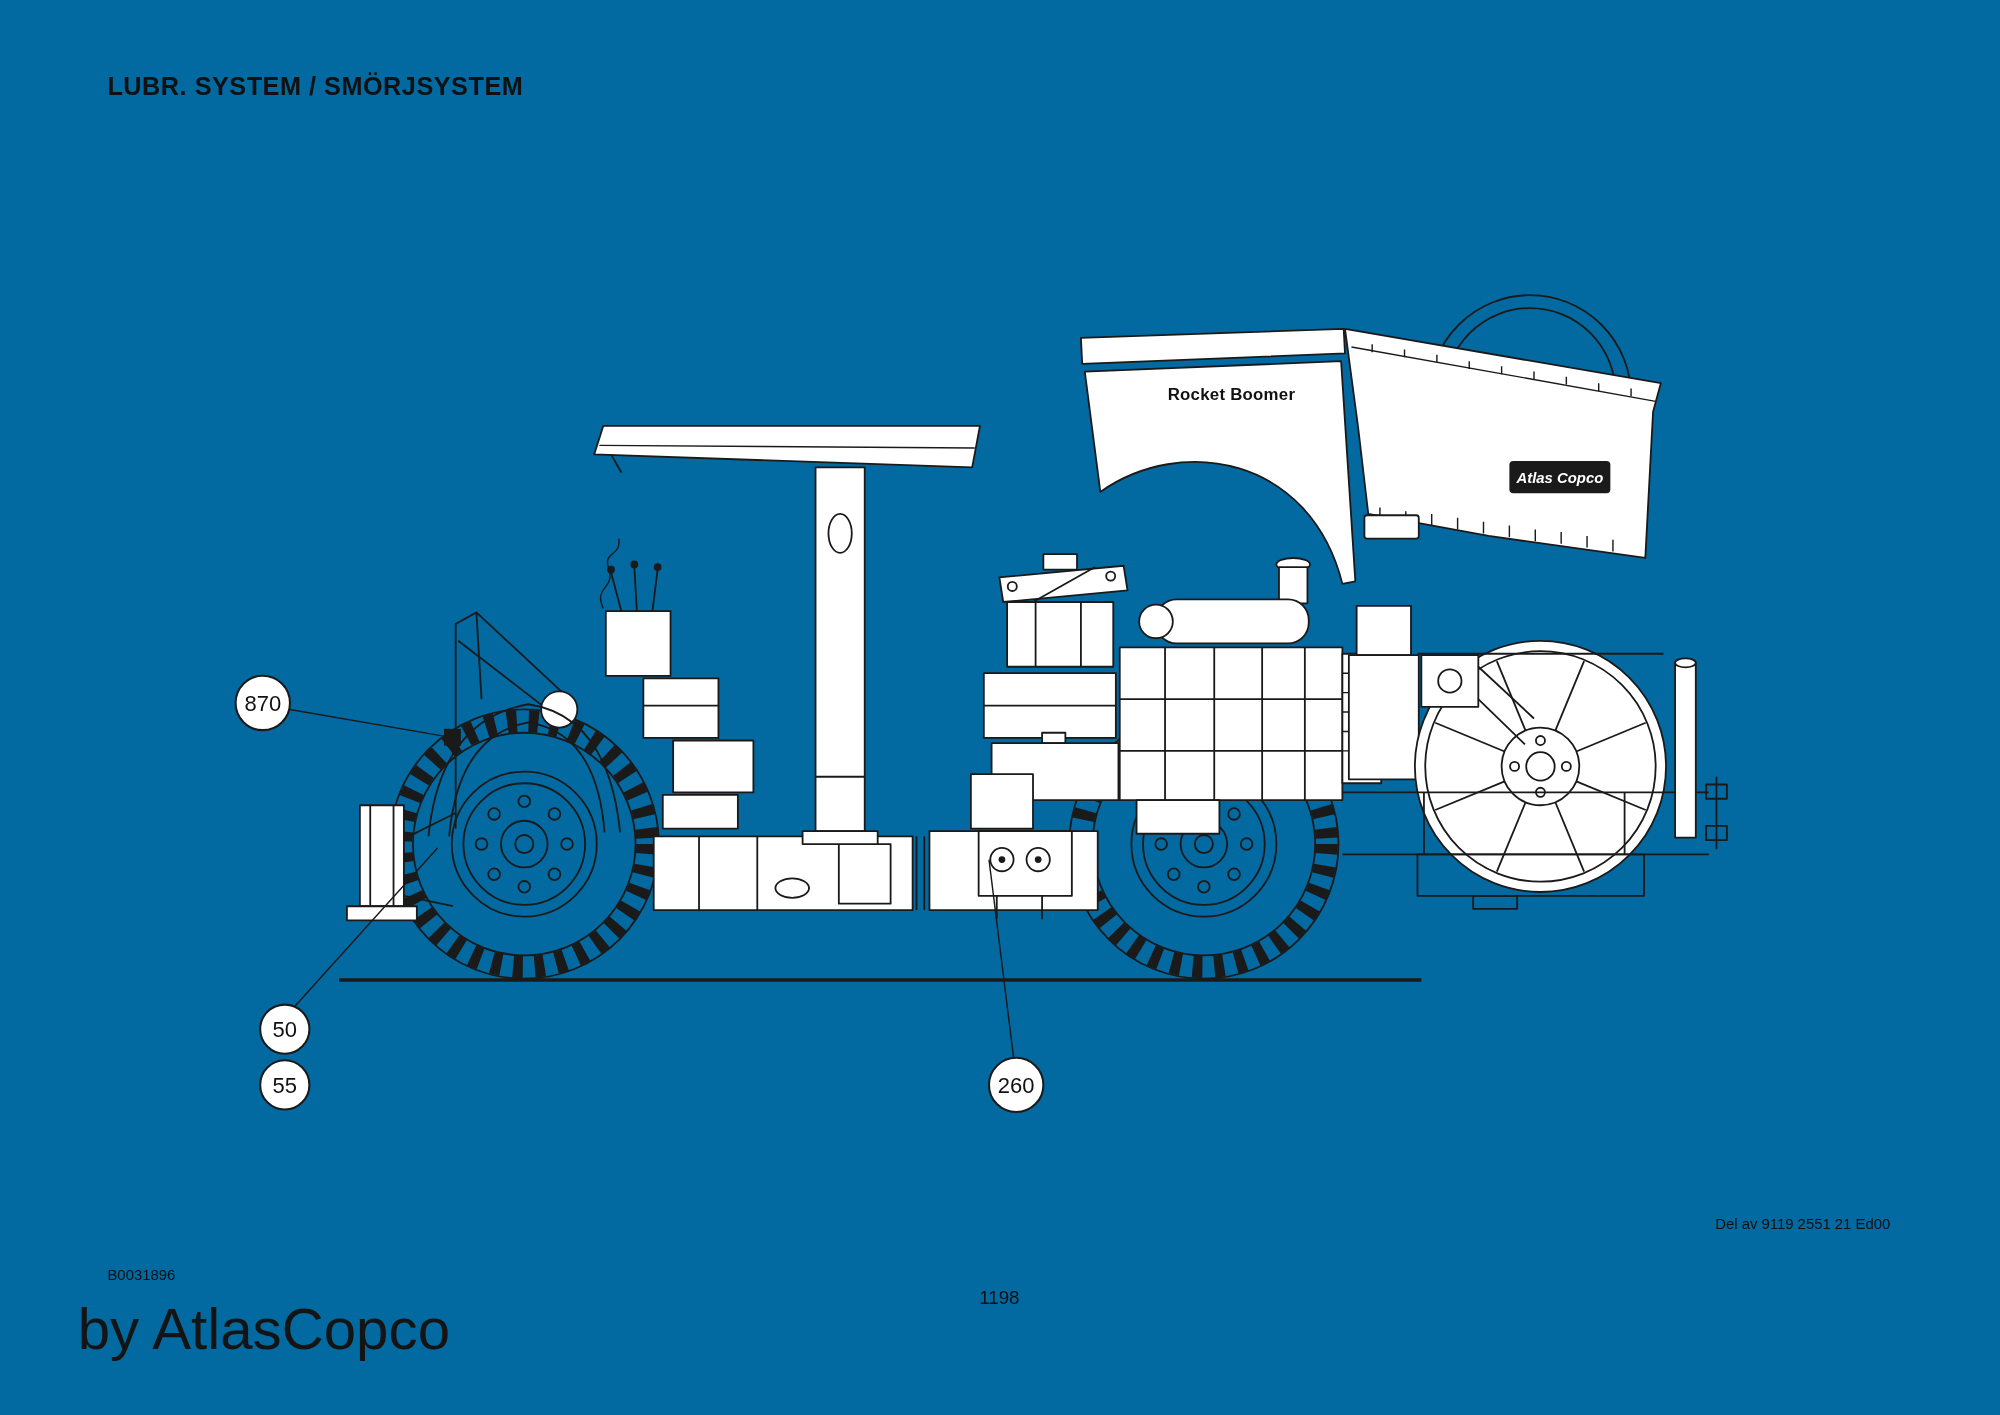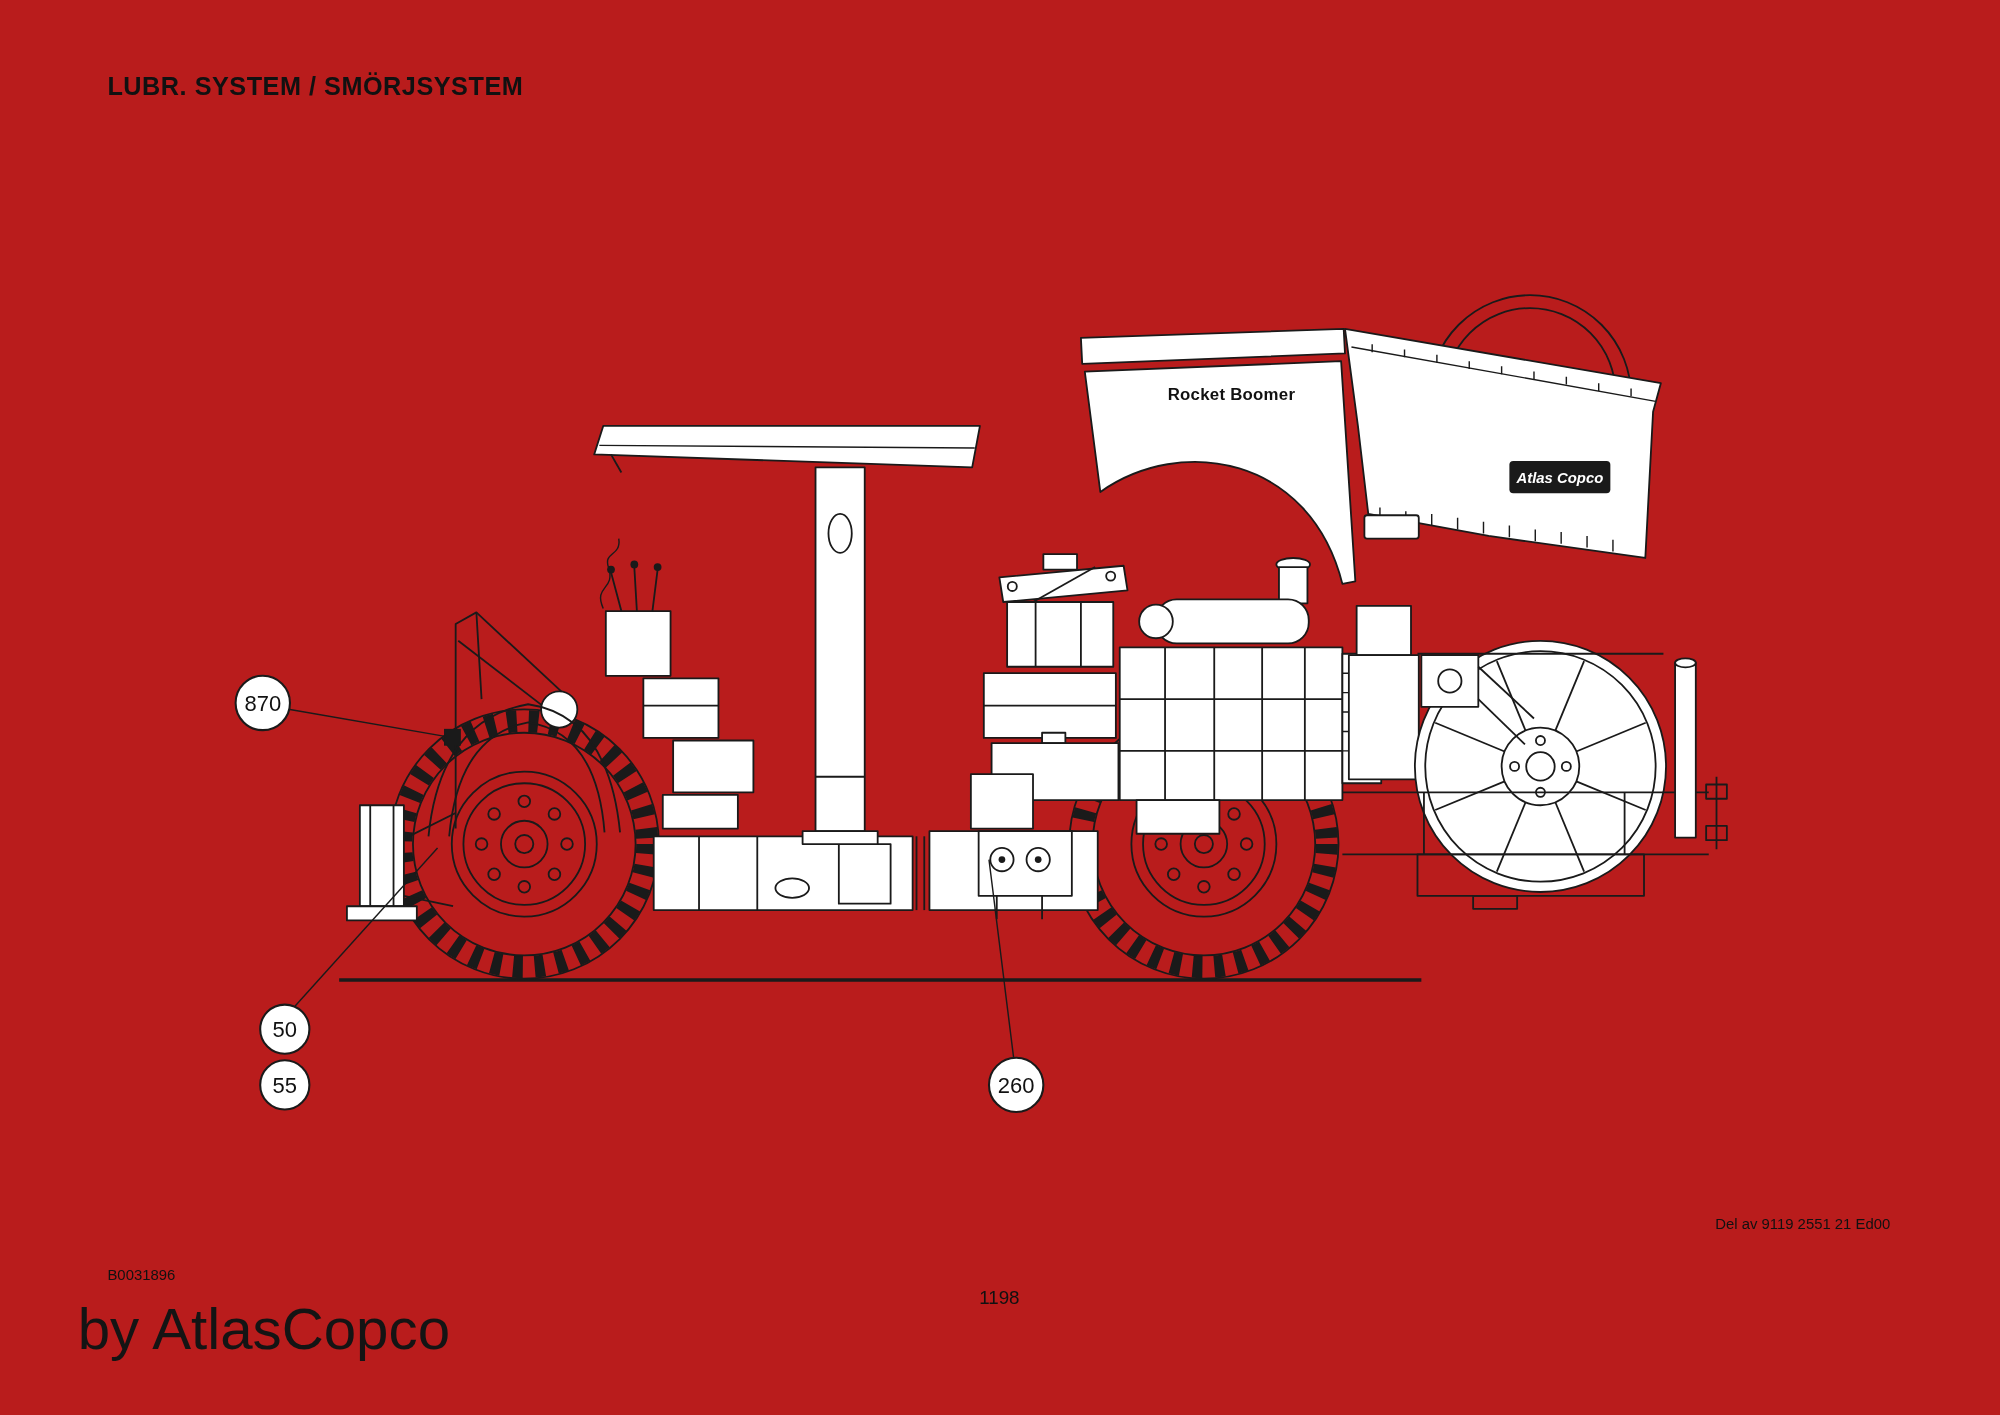--- a/index.html
+++ b/index.html
@@ -1,20 +1,20 @@
 <!DOCTYPE html>
 <html><head>
 <meta charset="utf-8">
 <style>
   html,body { margin:0; padding:0; background:#e8e8e8; }
   .page {
     position:relative;
     width:2000px;
     height:1415px;
-    background:#b91c1c;
+    background:#0369a1;
     overflow:hidden;
   }
   svg { display:block; }
   svg text { font-family:"Liberation Sans", sans-serif; fill:#111; }
   .ln  { fill:none;    stroke:#1a1a1a; stroke-width:1.4; stroke-linejoin:round; stroke-linecap:butt; }
   .lnw { fill:#ffffff; stroke:#1a1a1a; stroke-width:1.4; stroke-linejoin:round; }
   .thin{ fill:none;    stroke:#1a1a1a; stroke-width:1.1; }
   .ink { fill:#1a1a1a; stroke:none; }
   .callout-circle { fill:#ffffff; stroke:#1a1a1a; stroke-width:1.6; }
   .callout-text   { font-size:17px; text-anchor:middle; }

